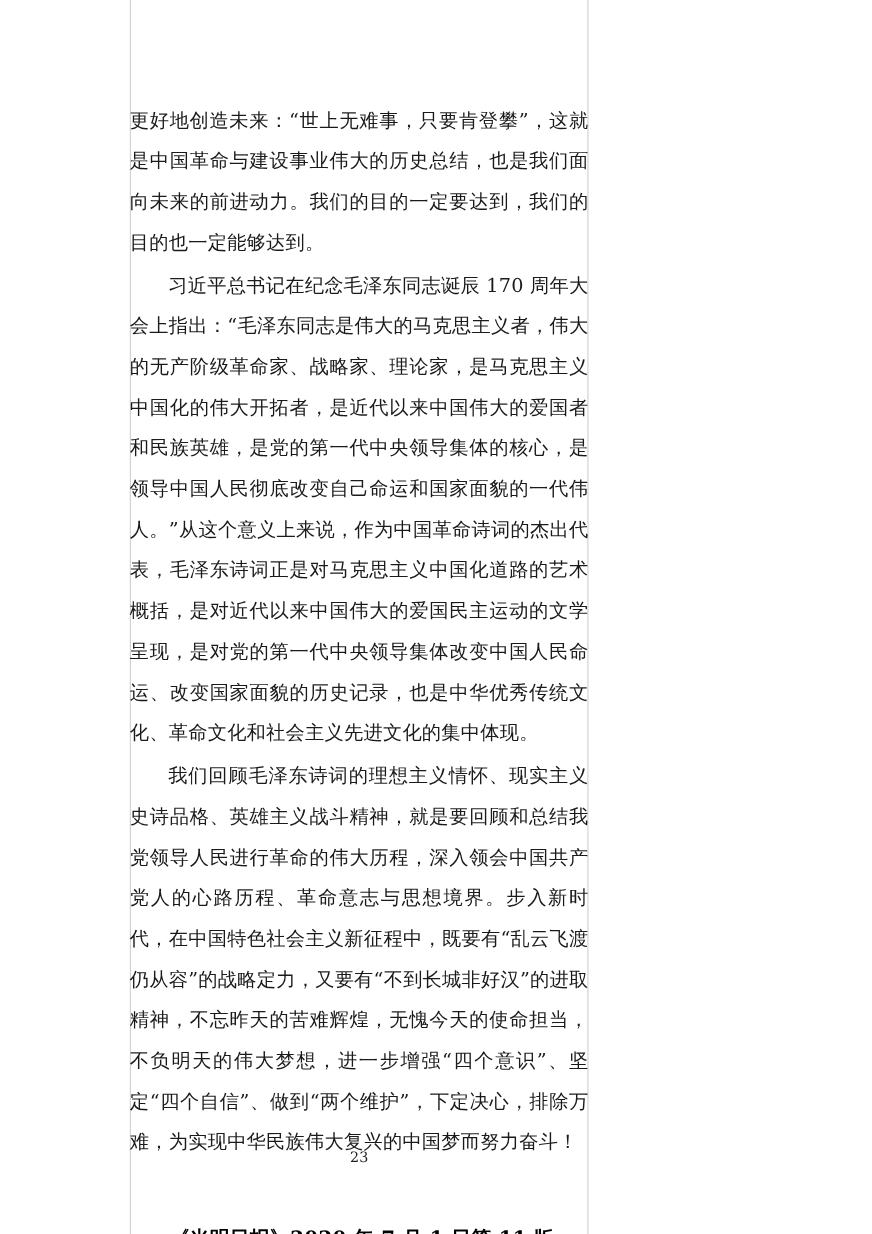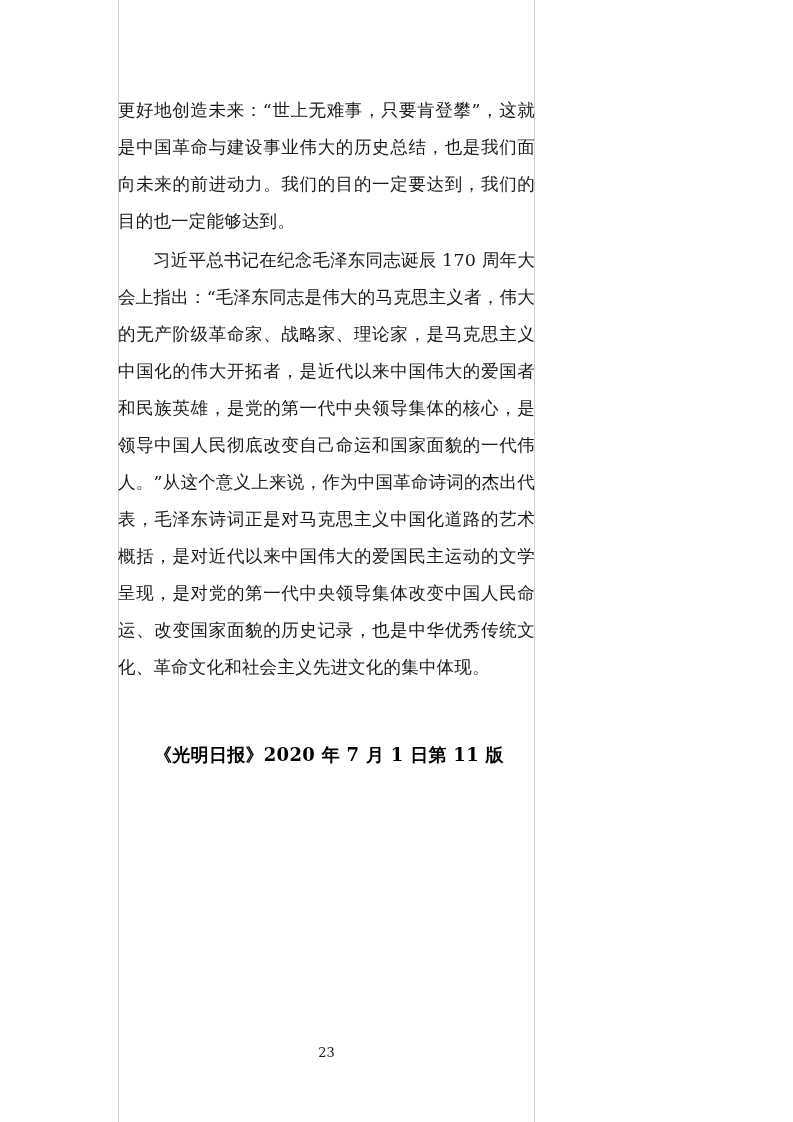--- a/index.html
+++ b/index.html
@@ -81,20 +81,21 @@
 
   <div class="margin-rule left"></div>
   <div class="margin-rule right"></div>
 
   <div class="content">
 
     <p class="para no-indent">更好地创造未来：“世上无难事，只要肯登攀”，这就是中国革命与建设事业伟大的历史总结，也是我们面向未来的前进动力。我们的目的一定要达到，我们的目的也一定能够达到。</p>
 
     <p class="para">习近平总书记在纪念毛泽东同志诞辰 170 周年大会上指出：“毛泽东同志是伟大的马克思主义者，伟大的无产阶级革命家、战略家、理论家，是马克思主义中国化的伟大开拓者，是近代以来中国伟大的爱国者和民族英雄，是党的第一代中央领导集体的核心，是领导中国人民彻底改变自己命运和国家面貌的一代伟人。”从这个意义上来说，作为中国革命诗词的杰出代表，毛泽东诗词正是对马克思主义中国化道路的艺术概括，是对近代以来中国伟大的爱国民主运动的文学呈现，是对党的第一代中央领导集体改变中国人民命运、改变国家面貌的历史记录，也是中华优秀传统文化、革命文化和社会主义先进文化的集中体现。</p>
 
+    <p class="para">我们回顾毛泽东诗词的理想主义情怀、现实主义史诗品格、英雄主义战斗精神，就是要回顾和总结我党领导人民进行革命的伟大历程，深入领会中国共产党人的心路历程、革命意志与思想境界。步入新时代，在中国特色社会主义新征程中，既要有“乱云飞渡仍从容”的战略定力，又要有“不到长城非好汉”的进取精神，不忘昨天的苦难辉煌，无愧今天的使命担当，不负明天的伟大梦想，进一步增强“四个意识”、坚定“四个自信”、做到“两个维护”，下定决心，排除万难，为实现中华民族伟大复兴的中国梦而努力奋斗！</p>
 
     <div class="source-line">《光明日报》2020 年 7 月 1 日第 11 版</div>
 
   </div>
 
   <div class="page-number">23</div>
 
 </div>
 
 </body></html>

